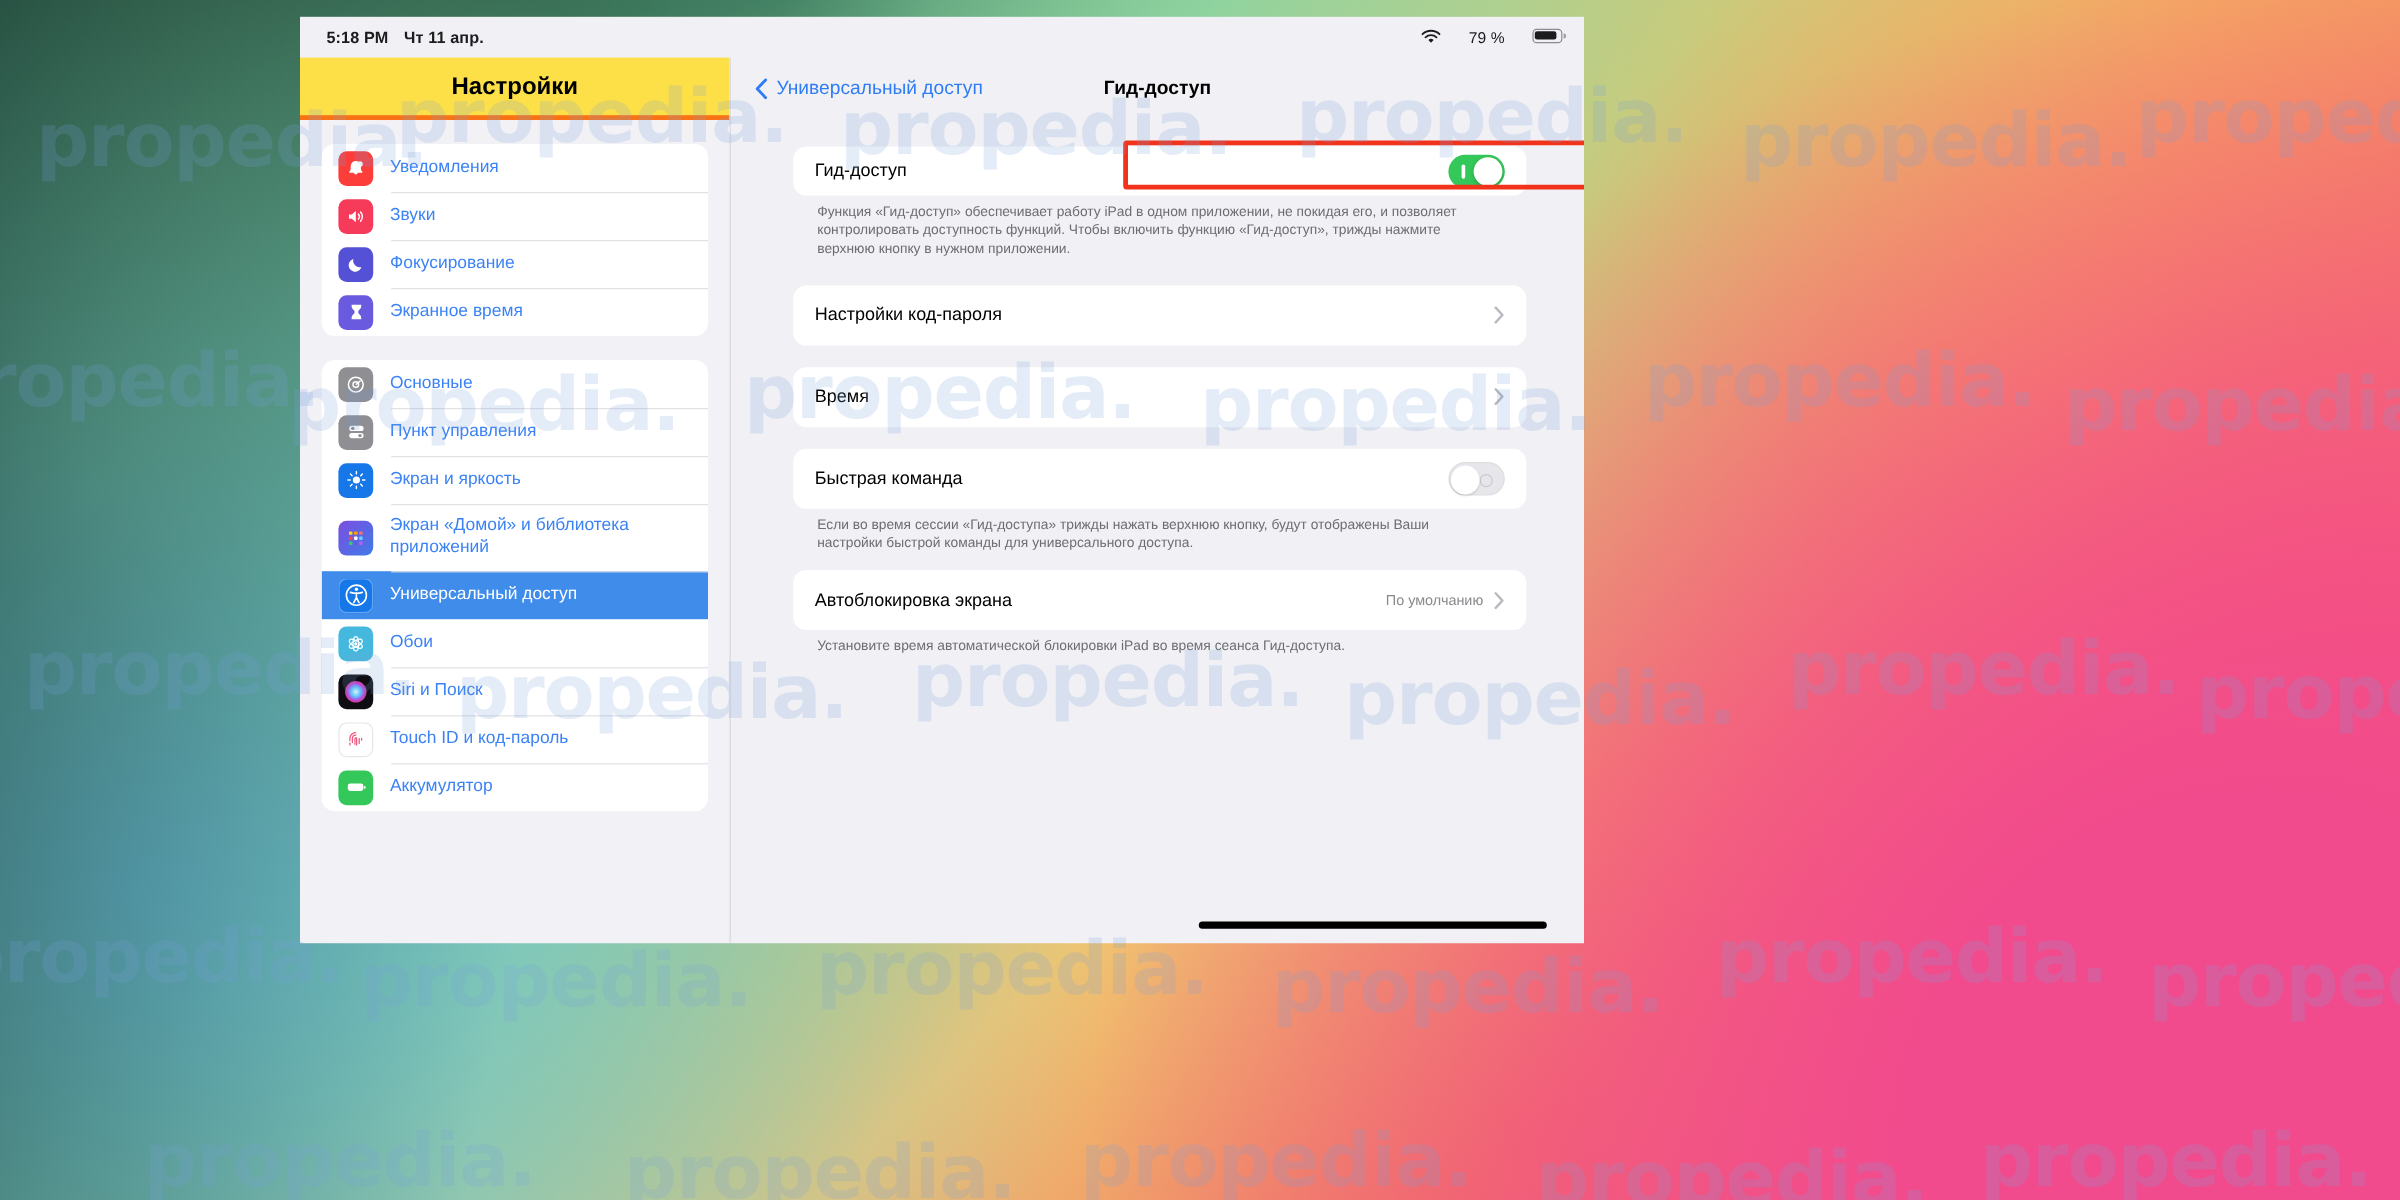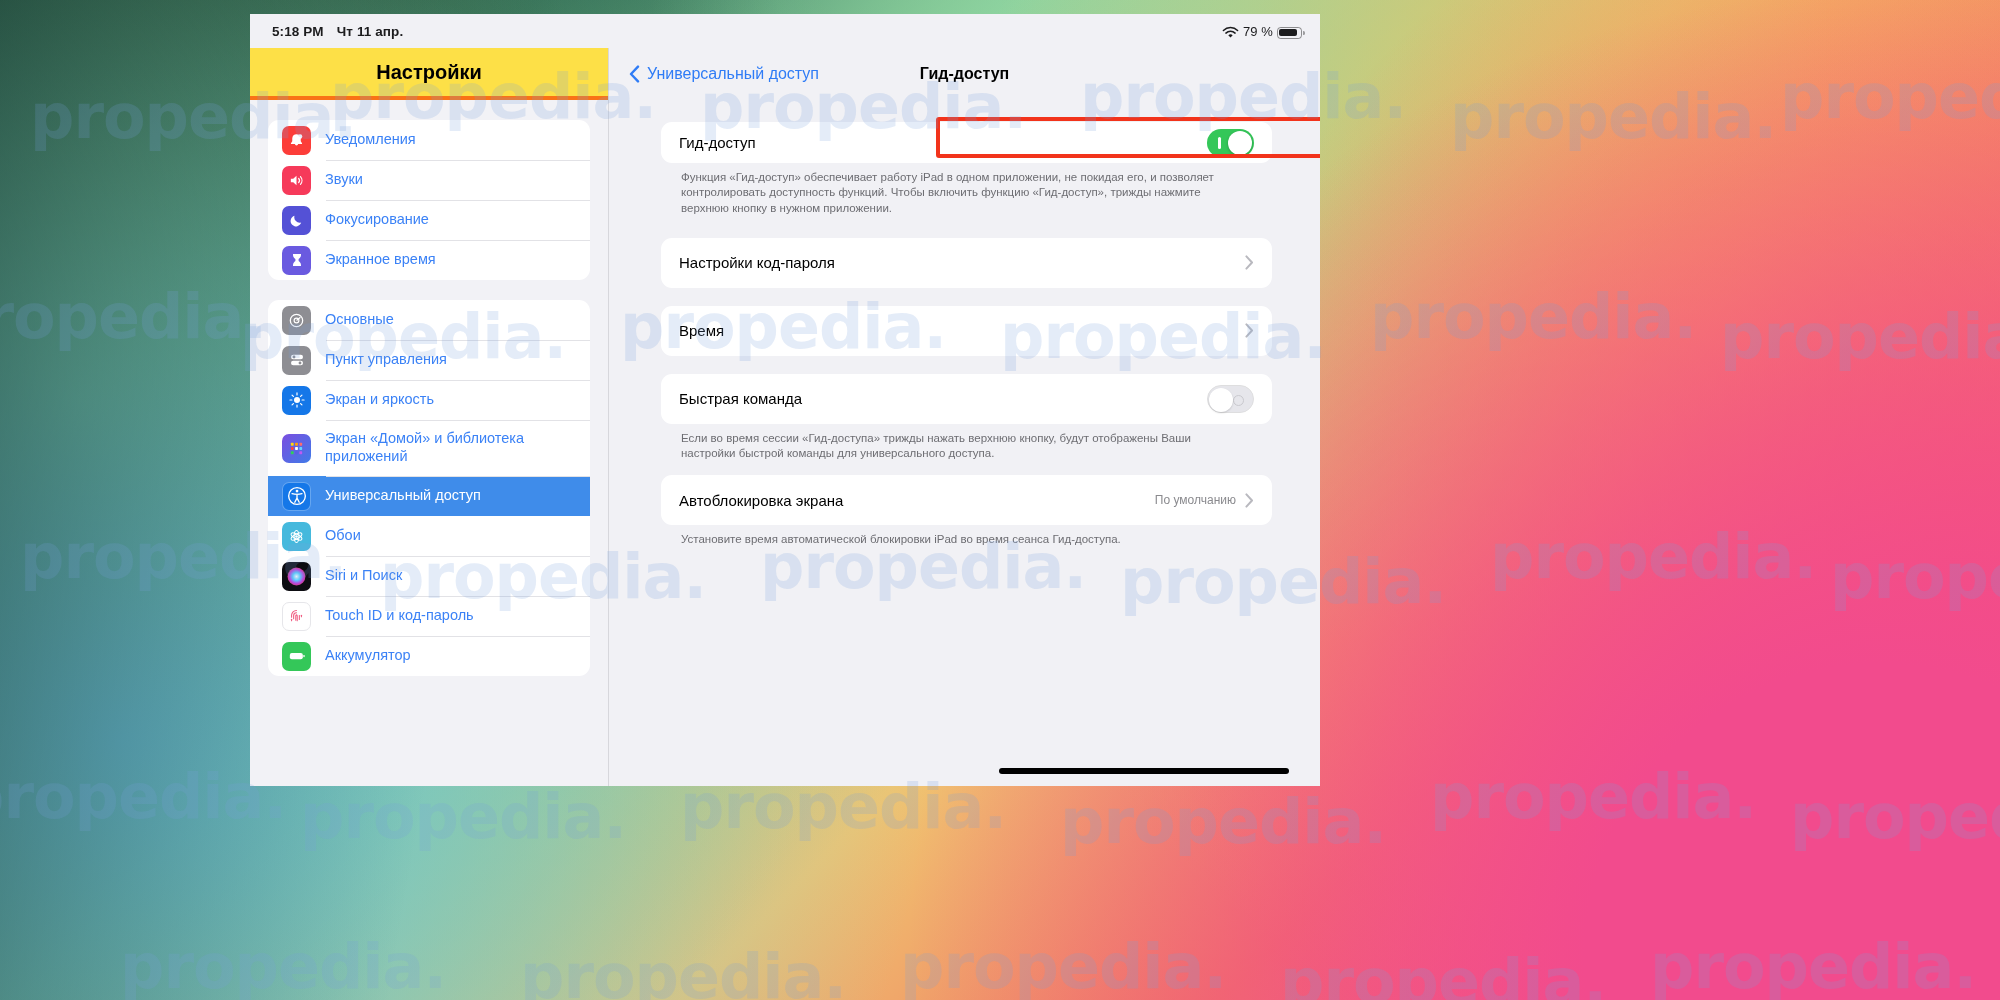--- a/index.html
+++ b/index.html
@@ -58,21 +58,21 @@
 
   
   #statusbar {
     position: absolute; top: 0; left: 0; right: 0; height: 34px;
     display: flex; align-items: center;
     padding: 0 18px 0 22px;
     font-size: 13.5px; font-weight: 600; color: #1c1c1e;
     letter-spacing: .1px;
   }
   .sb-left { display: flex; align-items: center; gap: 13px; }
-  .sb-right { margin-left: auto; display: flex; align-items: flex-end; gap: 4px; }
+  .sb-right { margin-left: auto; display: flex; align-items: flex-start; gap: 23px; }
   .wifi-icon { display: block; }
   .batt-pct { font-size: 13px; font-weight: 500; }
   .batt-shell {
     width: 25px; height: 12px; border: 1.4px solid rgba(0,0,0,.42);
     border-radius: 3.6px; position: relative; display: inline-block;
   }
   .batt-shell::after {
     content: ""; position: absolute; right: -3.6px; top: 3.4px;
     width: 2px; height: 4.6px; background: rgba(0,0,0,.35);
     border-radius: 0 1.5px 1.5px 0;

